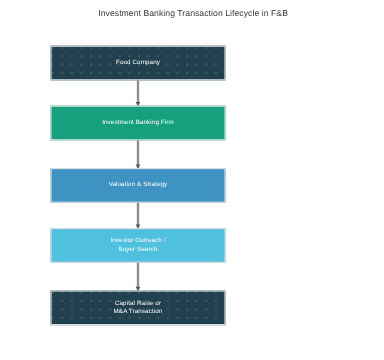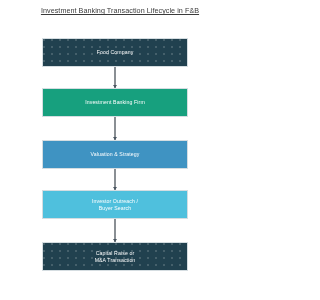--- a/index.html
+++ b/index.html
@@ -19,27 +19,26 @@
     width: 240px;
     height: 300px;
   }
 
   
   #chart-title {
     position: absolute;
     top: 6px;
     left: 0;
     width: 240px;
-    text-align: center;
+    text-align: right;
     font-size: 7.2px;
     line-height: 10px;
     color: #3a3a3a;
     letter-spacing: 0.05px;
     white-space: nowrap;
-    text-decoration: underline;
   }
 
   
   #flow-stack {
     position: absolute;
     top: 38px;
     left: 42px;
     width: 146px;
   }
 

